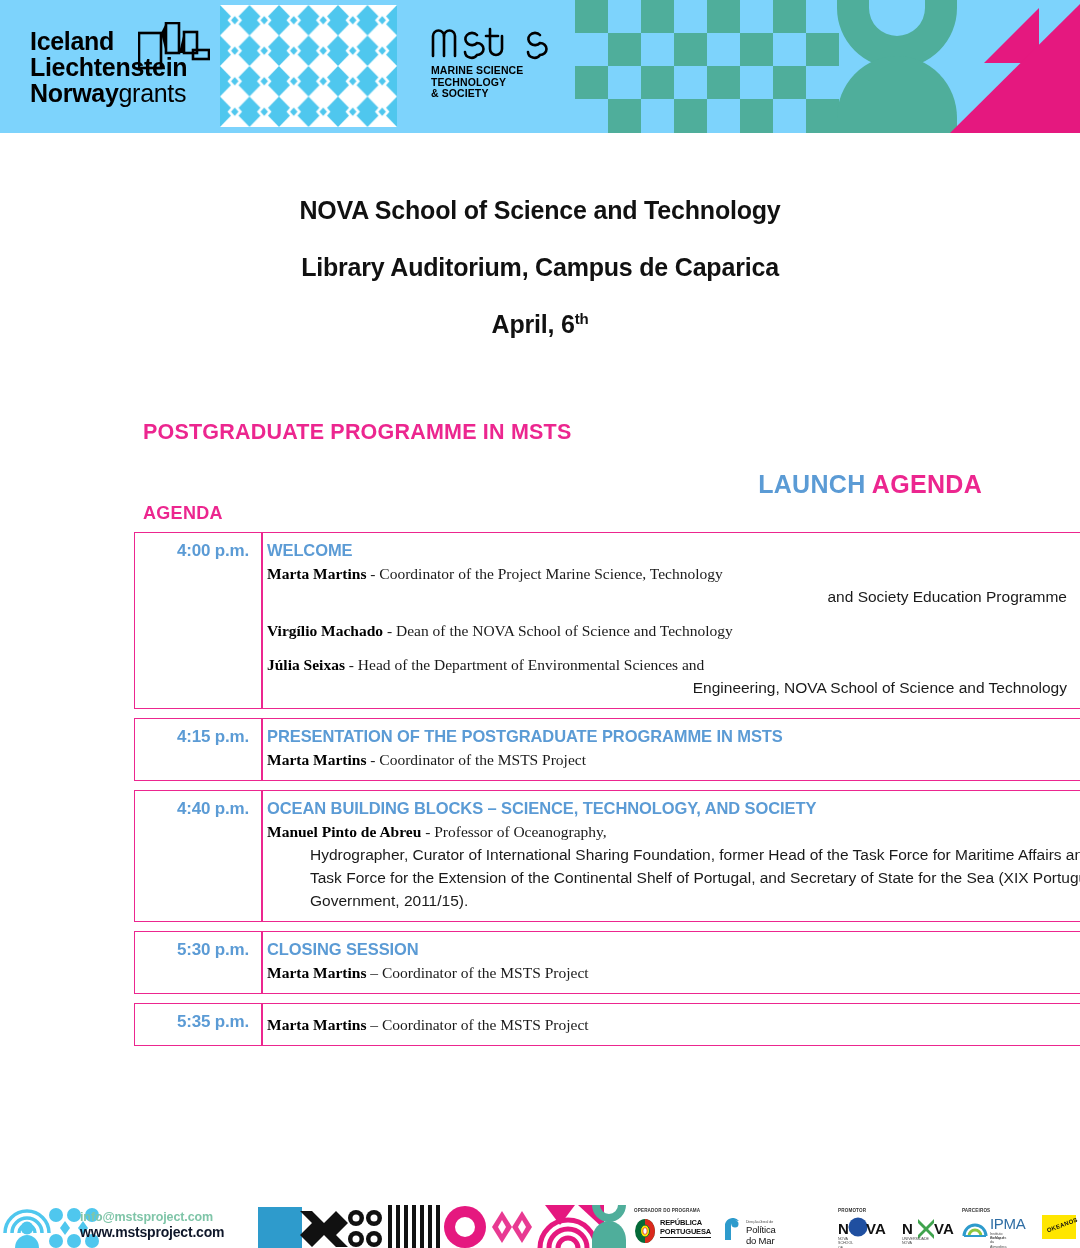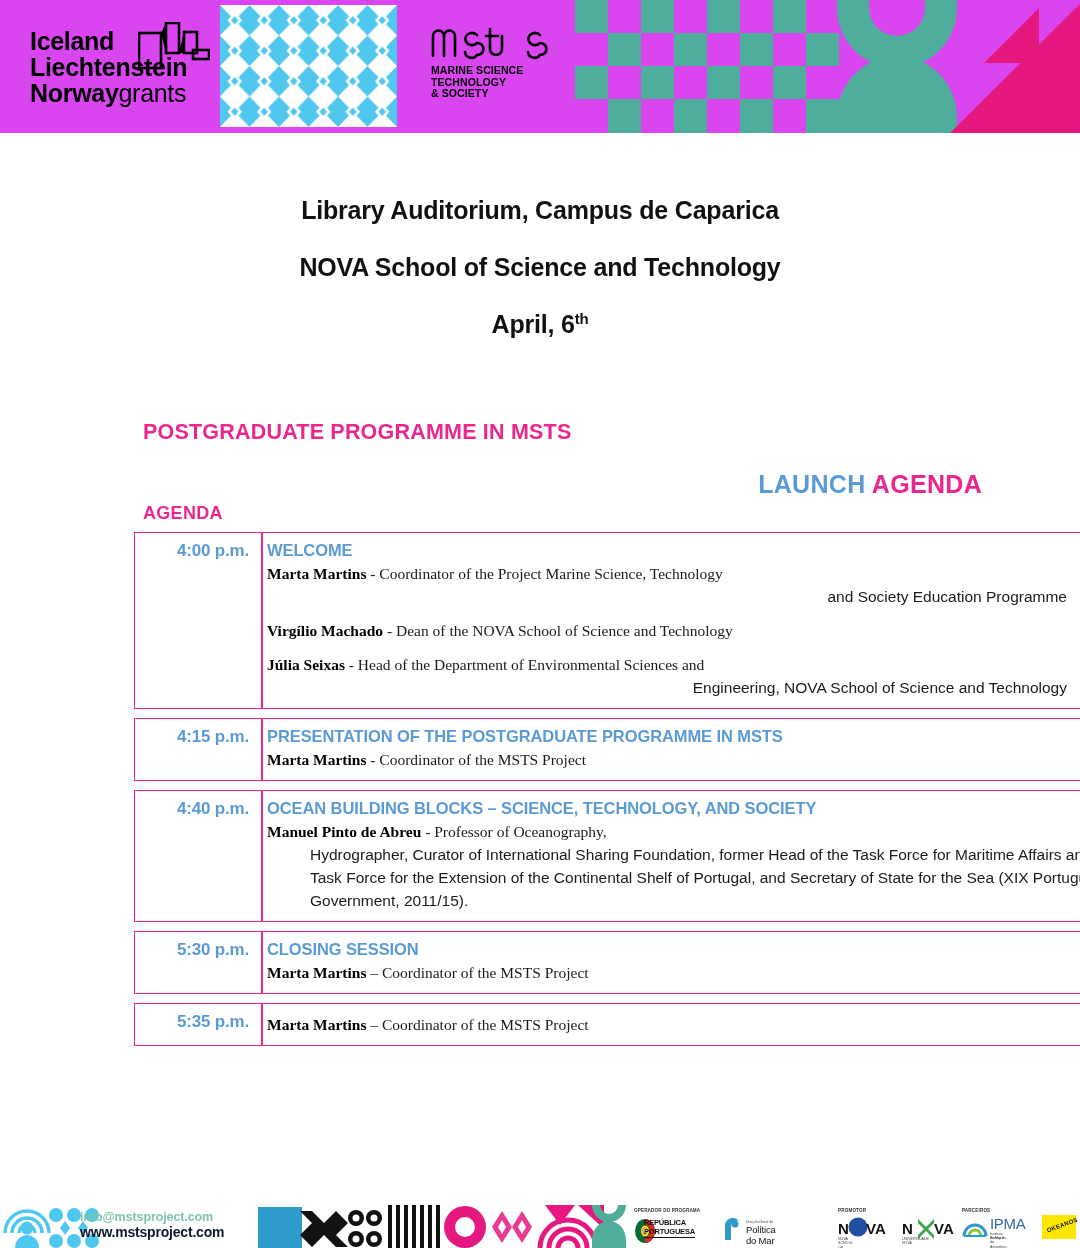--- a/index.html
+++ b/index.html
@@ -13,21 +13,21 @@
     position: relative;
     font-family: "Liberation Sans", sans-serif;
     overflow: hidden;
   }
 
   
   .header-band {
     position: absolute;
     left: 0; top: 0;
     width: 1080px; height: 133px;
-    background: #d946ef;
+    background: #7dd3fc;
   }
   .eea-logo {
     position: absolute;
     left: 30px; top: 18px;
     width: 180px; height: 100px;
   }
   .eea-text {
     position: absolute;
     left: 0; top: 10px;
     font-size: 25px;
@@ -314,22 +314,22 @@
 
       <g fill="#E5187F">
         <path d="M409 63 L464 8 L464 63 Z"></path>
         <path d="M505 4 L505 133 L375 133 Z"></path>
       </g>
     </svg>
   </div>
 </div>
 
 <div class="title-block">
+  <div class="title-line">NOVA School of Science and Technology</div>
   <div class="title-line">Library Auditorium, Campus de Caparica</div>
-  <div class="title-line">NOVA School of Science and Technology</div>
   <div class="title-line"><span>April, 6</span><sup>th</sup></div>
 </div>
 
 <div class="prog-title">POSTGRADUATE PROGRAMME IN MSTS</div>
 <div class="launch-event"><span class="launch">LAUNCH</span> <span class="event">AGENDA</span></div>
 <div class="agenda-label">AGENDA</div>
 
 <div class="agenda">
 
   <div class="agenda-row">
@@ -478,21 +478,21 @@
   </div>
 
   <div class="f-caption" style="left:634px; top:5px;">OPERADOR DO PROGRAMA</div>
   <div style="position:absolute;left:634px;top:14px;width:90px;height:28px;">
     <svg width="22" height="26" viewBox="0 0 22 26" style="position:absolute;left:0;top:1px;">
       <ellipse cx="11" cy="13" rx="10" ry="12" fill="#046A38"></ellipse>
       <path d="M11 1 A10 12 0 0 1 21 13 A10 12 0 0 1 11 25 Z" fill="#DA291C"></path>
       <ellipse cx="11" cy="13" rx="4.5" ry="6" fill="#FFE900" stroke="#046A38" stroke-width="1"></ellipse>
       <ellipse cx="11" cy="13" rx="2.2" ry="3.4" fill="#fff" stroke="#DA291C" stroke-width="0.8"></ellipse>
     </svg>
-    <div style="position:absolute;left:10px;top:1px;">
+    <div style="position:absolute;left:26px;top:1px;">
       <div class="logo-lbl" style="color:#111;">REPÚBLICA</div>
       <div class="logo-lbl" style="color:#111;border-bottom:1.2px solid #111;padding-bottom:1px;">PORTUGUESA</div>
     </div>
   </div>
 
   <div style="position:absolute;left:722px;top:15px;">
     <svg width="20" height="24" viewBox="0 0 20 24" style="position:absolute;left:0;top:0;">
       <path d="M3 22 L3 6 A8 8 0 0 1 17 3 A6 6 0 0 0 9 9 L9 22 Z" fill="#2E9BCC"></path>
       <circle cx="13" cy="6" r="3.5" fill="#2E9BCC"></circle>
     </svg>

